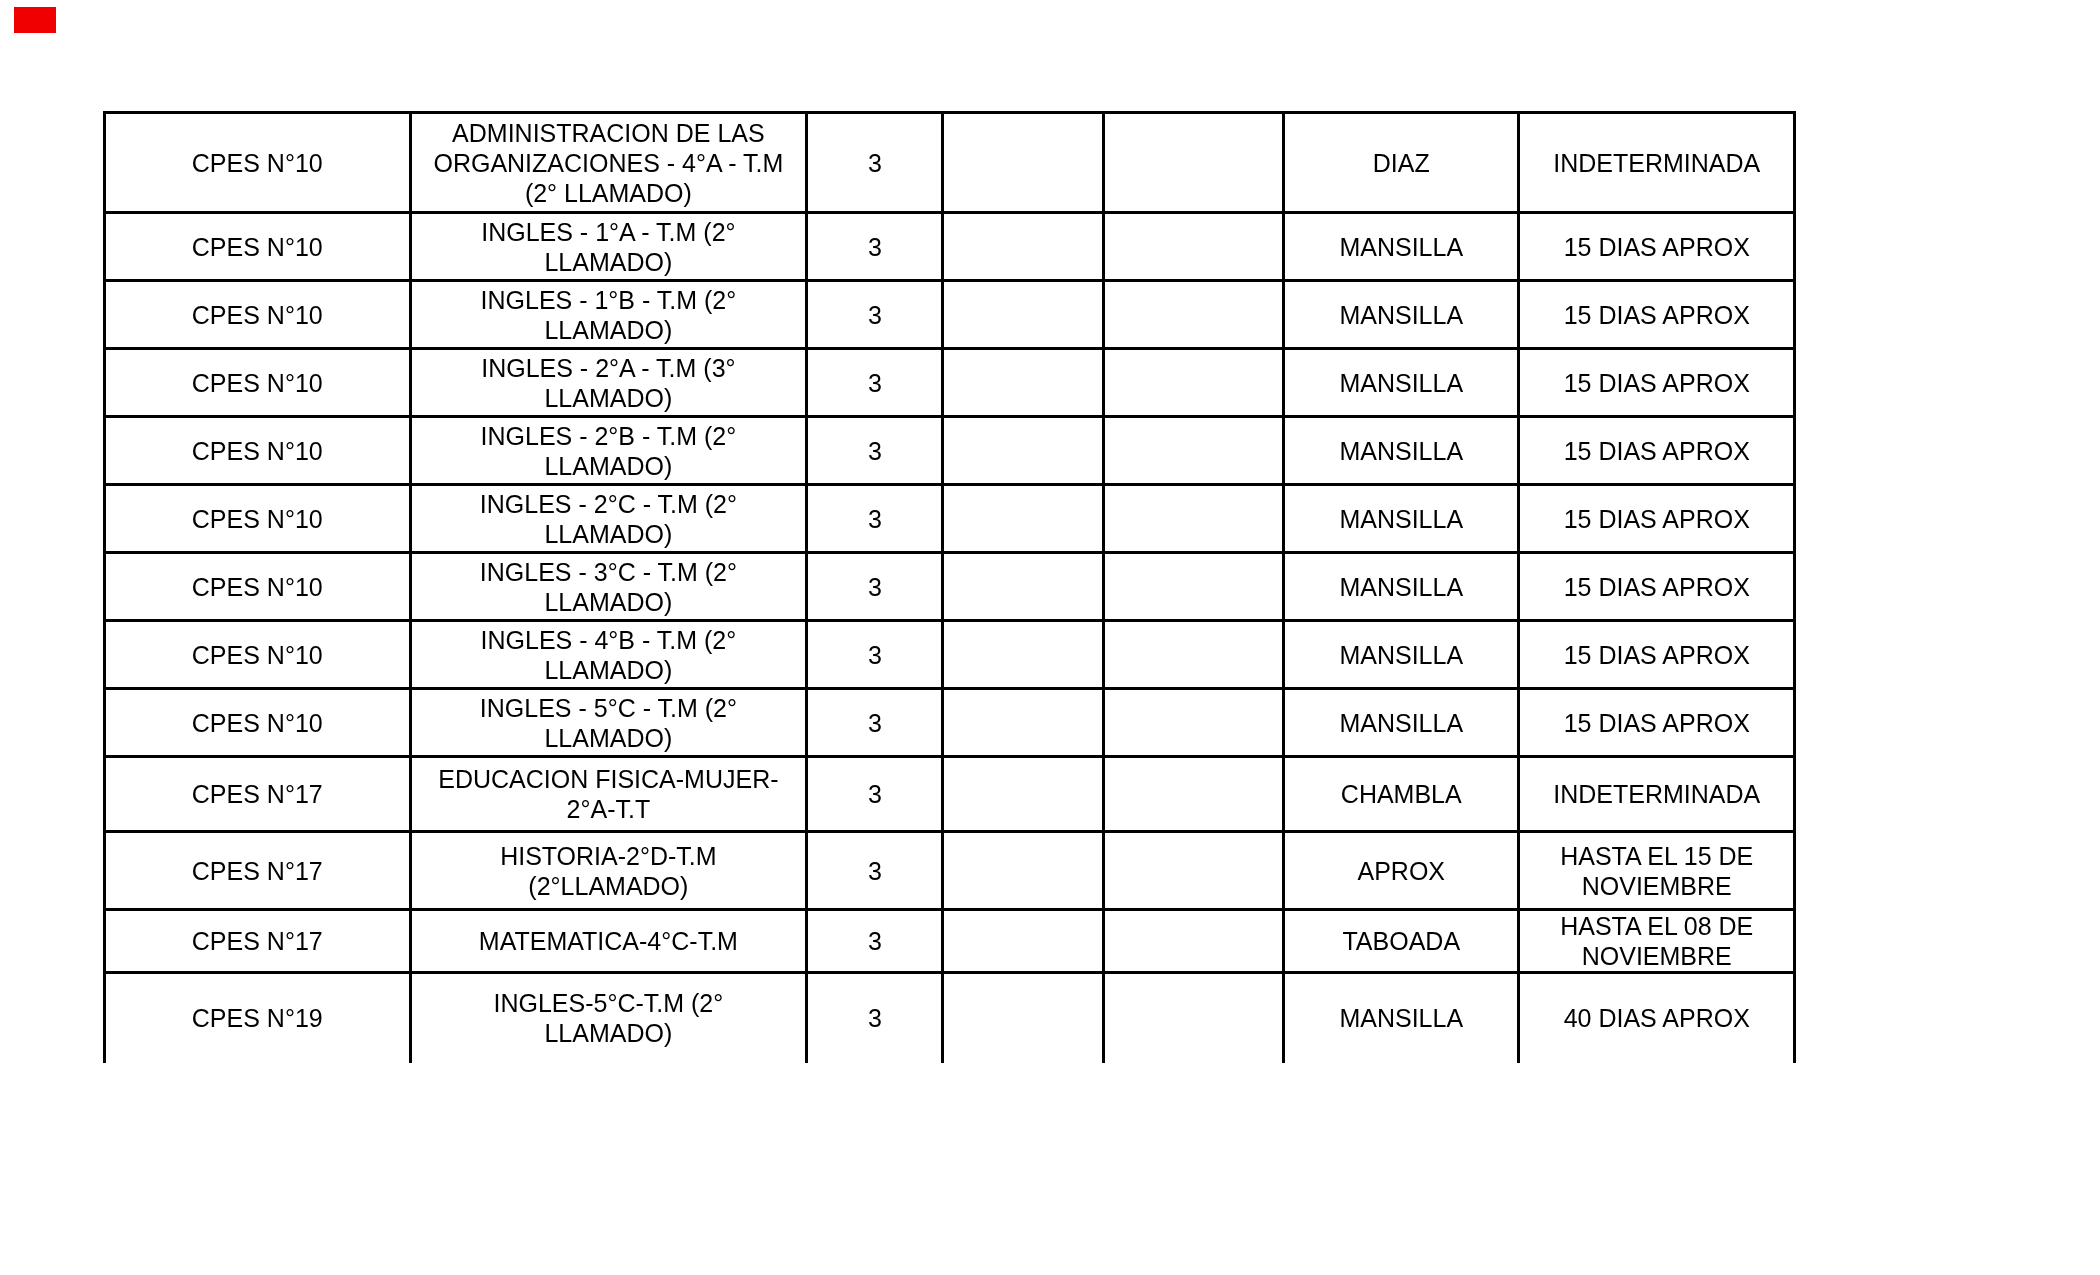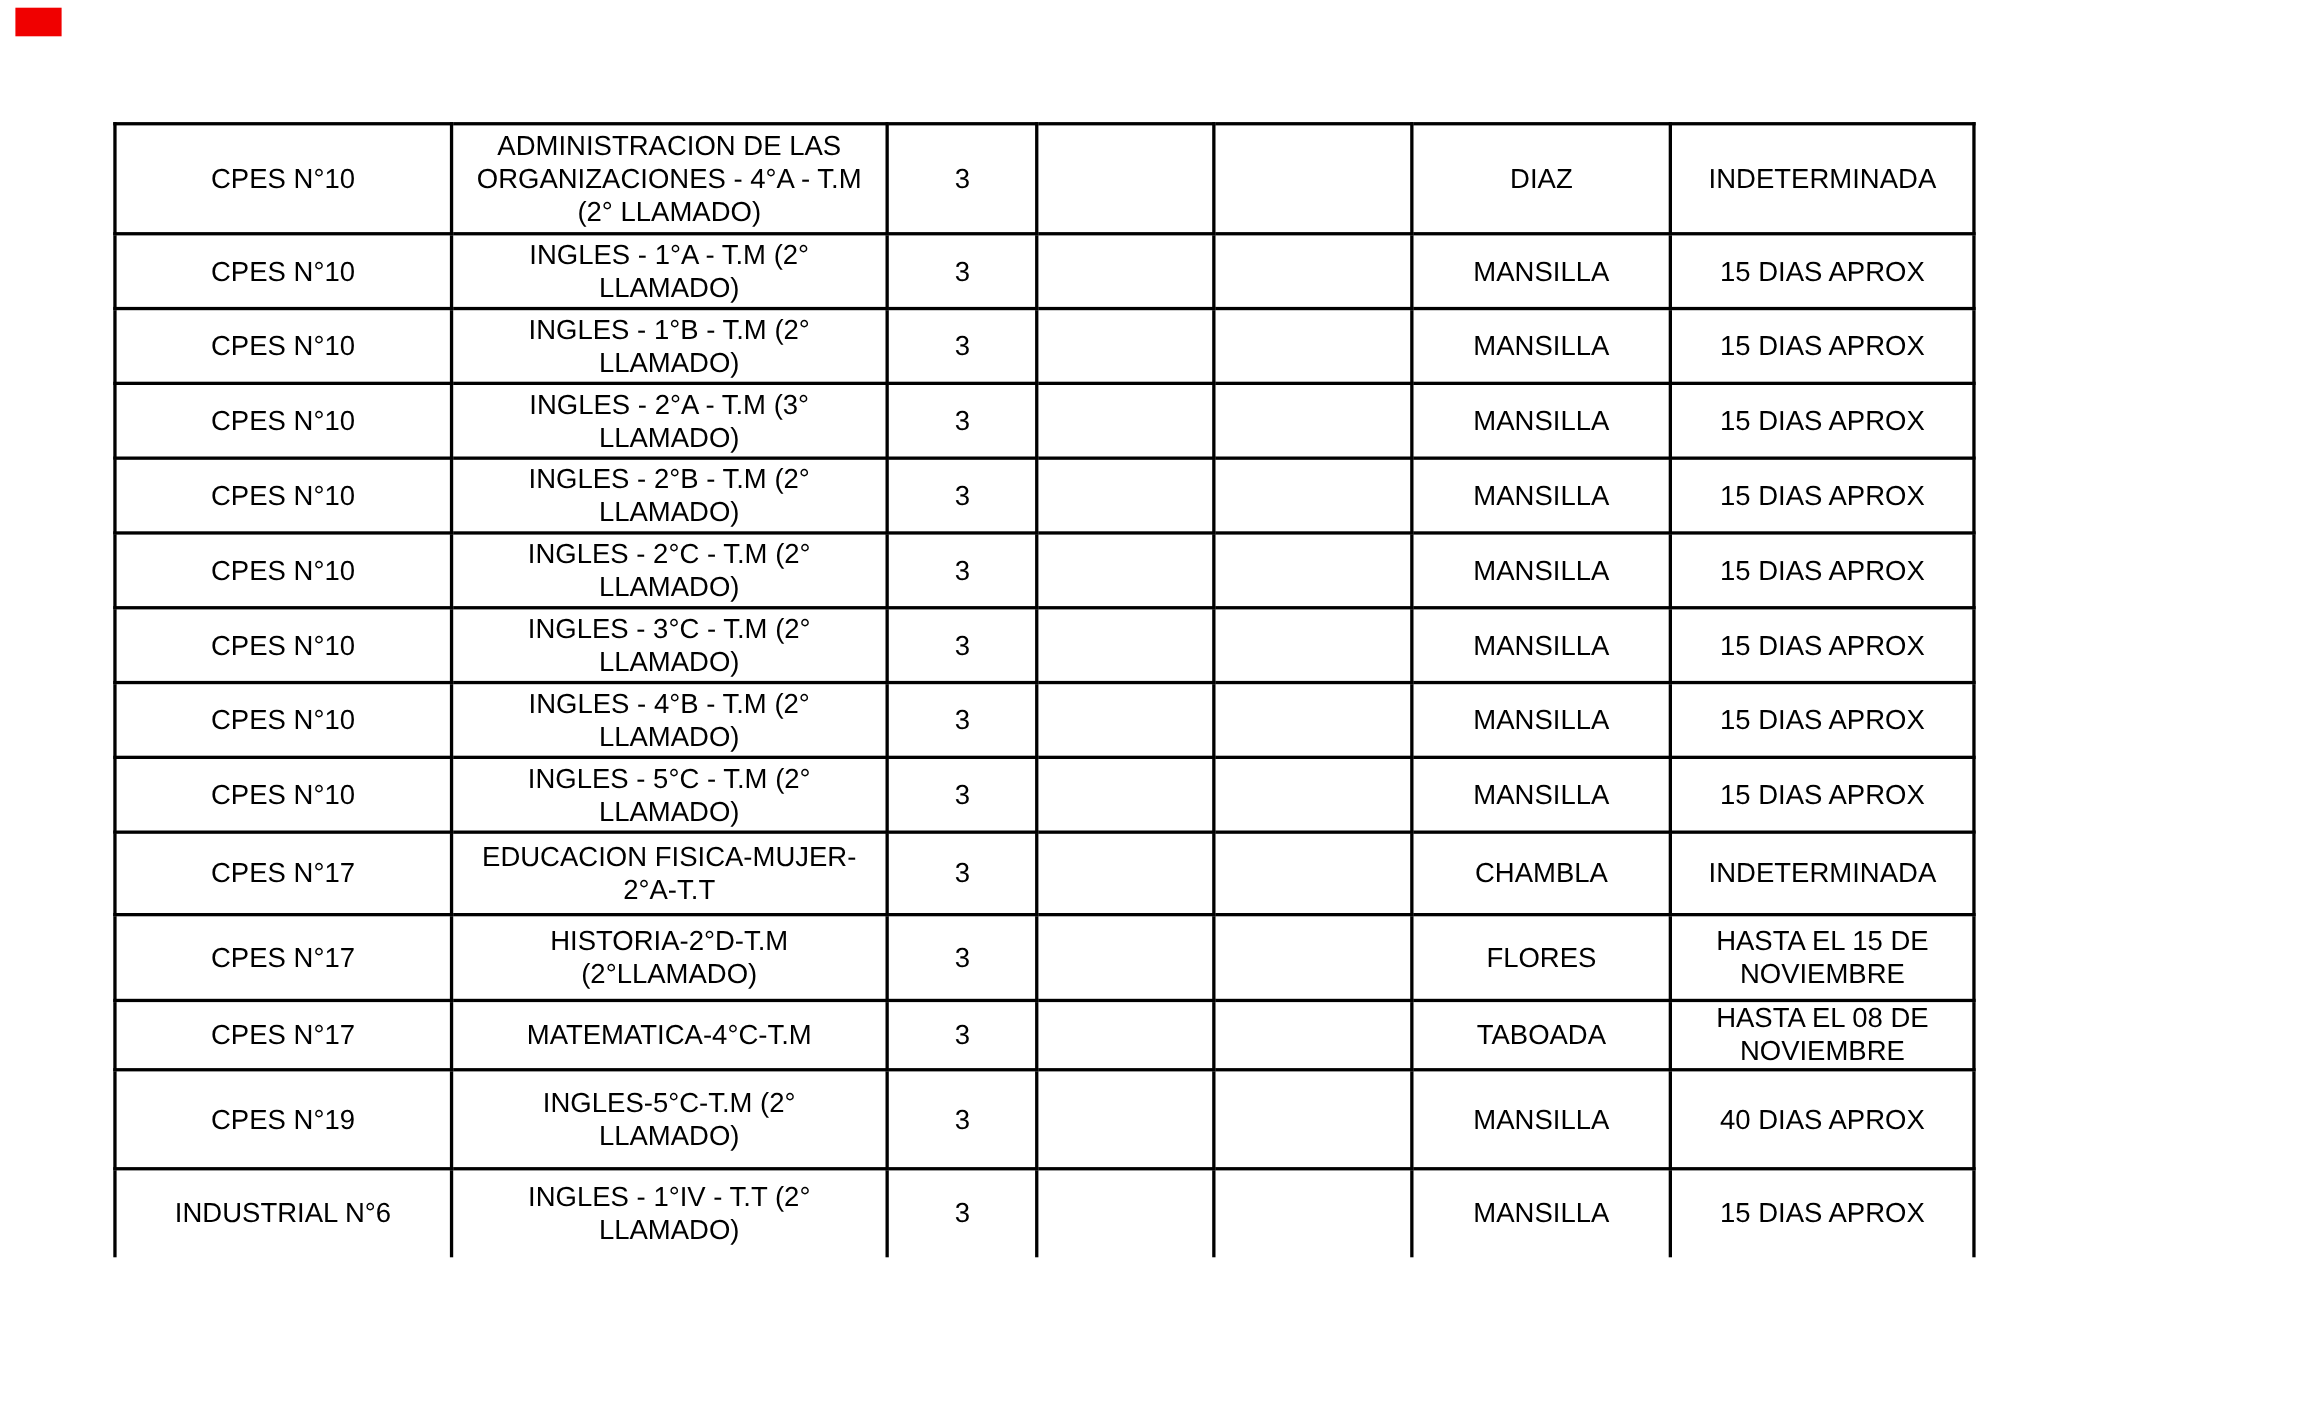--- a/index.html
+++ b/index.html
@@ -162,21 +162,21 @@
     <td>CHAMBLA</td>
     <td>INDETERMINADA</td>
   </tr>
       <tr style="height: 78px;">
     <td>CPES N°17</td>
     <td>HISTORIA-2°D-T.M
 (2°LLAMADO)</td>
     <td>3</td>
     <td></td>
     <td></td>
-    <td>FLORES</td>
+    <td>APROX</td>
     <td>HASTA EL 15 DE
 NOVIEMBRE</td>
   </tr>
       <tr style="height: 63px;">
     <td>CPES N°17</td>
     <td>MATEMATICA-4°C-T.M</td>
     <td>3</td>
     <td></td>
     <td></td>
     <td>TABOADA</td>
@@ -186,24 +186,14 @@
       <tr style="height: 90px;">
     <td>CPES N°19</td>
     <td>INGLES-5°C-T.M (2°
 LLAMADO)</td>
     <td>3</td>
     <td></td>
     <td></td>
     <td>MANSILLA</td>
     <td>40 DIAS APROX</td>
   </tr>
-      <tr style="height: 80px;">
-    <td>INDUSTRIAL N°6</td>
-    <td>INGLES - 1°IV - T.T (2°
-LLAMADO)</td>
-    <td>3</td>
-    <td></td>
-    <td></td>
-    <td>MANSILLA</td>
-    <td>15 DIAS APROX</td>
-  </tr>
     </tbody>
 </table>
 
 </body></html>

